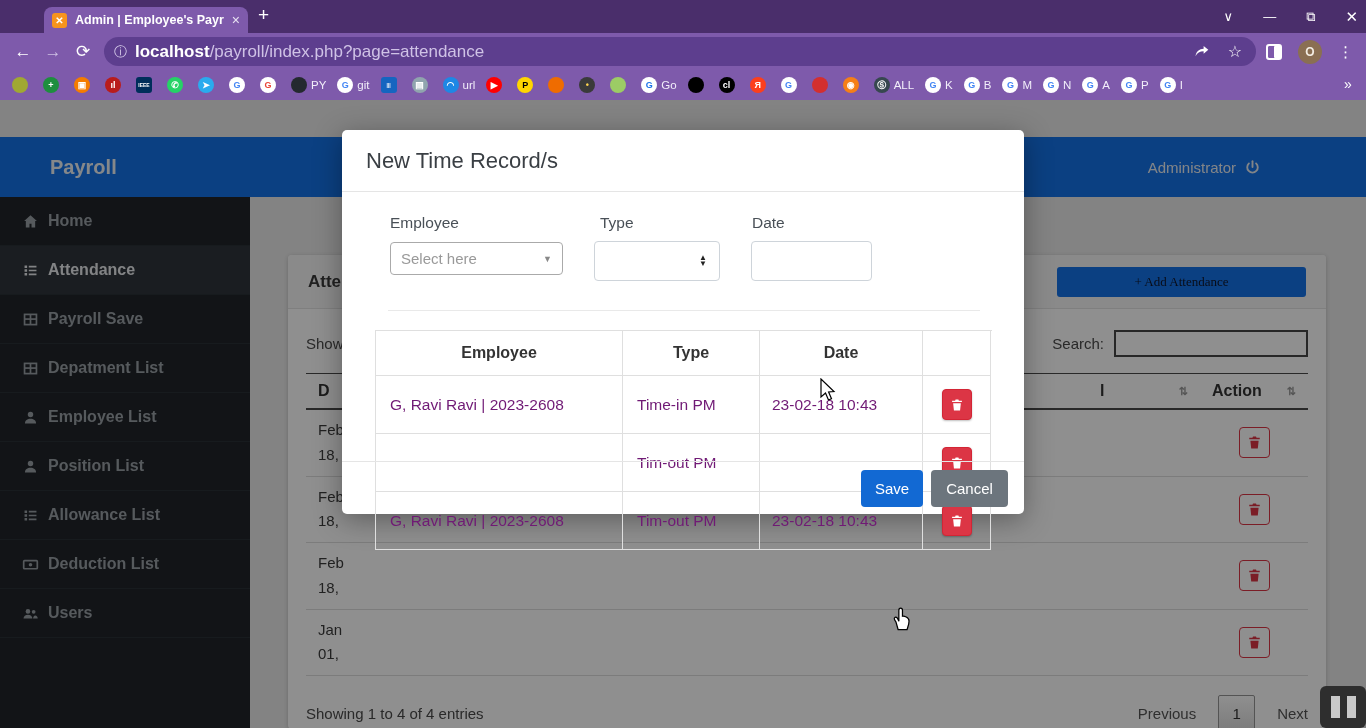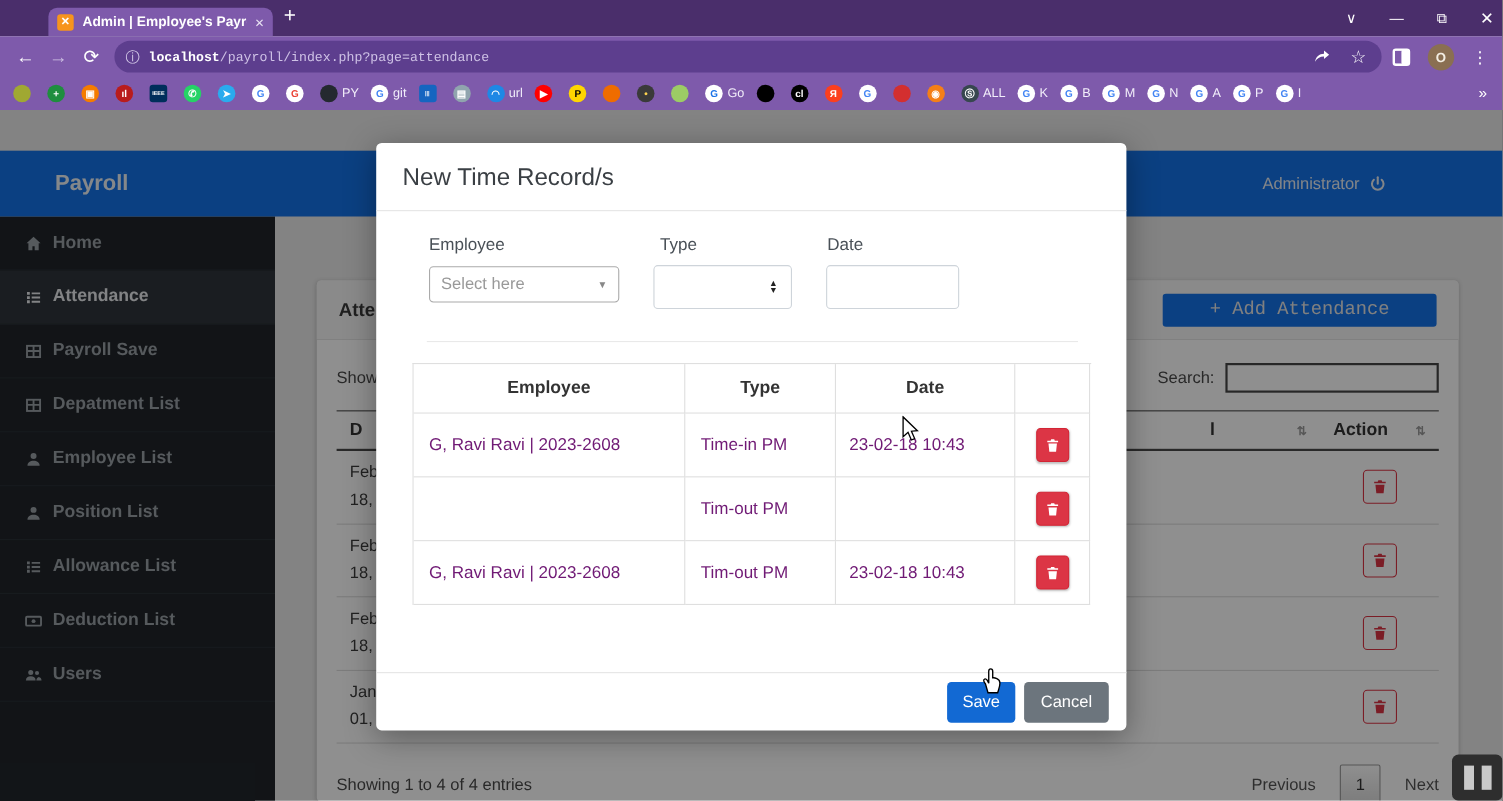--- a/index.html
+++ b/index.html
@@ -17,21 +17,21 @@
   .newtab { position:absolute; left:258px; top:4px; color:#fff; font-size:19px; }
   .wincontrols { position:absolute; right:8px; top:0; height:33px; display:flex; align-items:center; gap:30px;
                  color:#fff; font-size:13px; }
   .toolbar { position:absolute; left:0; top:33px; width:1366px; height:37px; background:#7e5aab;
              display:flex; align-items:center; color:#fff; }
   .nav-ic { width:30px; text-align:center; font-size:17px; }
   .nav-ic.fwd { color:#cdbfe3; }
   .omnibox { margin-left:6px; width:1152px; height:29px; background:#5d3e8e; border-radius:15px;
              display:flex; align-items:center; padding:0 10px; gap:8px; }
   .omni-info { color:#d9cfec; font-size:13px; }
-  .omni-url { font-size:12px; color:#cfc2e6; white-space:nowrap; overflow:hidden; flex:1;font-family:Liberation Mono, monospace; }
+  .omni-url { font-size:17px; color:#cfc2e6; white-space:nowrap; overflow:hidden; flex:1; }
   .omni-url b { color:#ffffff; font-weight:600; }
   .omni-act { display:flex; gap:18px; align-items:center; margin-right:4px; }
   .tb-right { display:flex; align-items:center; gap:16px; margin-left:10px; }
   .panel-ic { width:16px; height:16px; border:2px solid #fff; border-radius:3px; background:#fff;
               box-shadow:inset 6px 0 0 #7e5aab; }
   .avatar { width:24px; height:24px; border-radius:50%; background:#8a6f52; color:#f3ede2; font-size:12px;
             display:flex; align-items:center; justify-content:center; font-weight:600; }
   .kebab { font-size:15px; letter-spacing:1px; }
   .bookmarks { position:absolute; left:0; top:70px; width:1366px; height:30px; background:#7e5aab;
                display:flex; align-items:center; padding:0 12px; gap:11px; overflow:hidden; }
@@ -54,22 +54,22 @@
                color:#9aa0a6; font-size:16px; font-weight:600; border-bottom:1px solid #2a3036; }
   .side-item.active { background:#2f353b; color:#e8eaed; }
   .side-item svg { width:17px; height:17px; flex:0 0 auto; }
   .content { position:absolute; left:250px; top:60px; width:1116px; height:568px; background:#e9e9e9; }
 
   .card { position:absolute; left:38px; top:58px; width:1038px; height:474px; background:#fff;
           border-radius:4px; box-shadow:0 1px 4px rgba(0,0,0,.18); }
   .card-header { height:54px; background:#f7f7f7; border-bottom:1px solid #e2e2e2; border-radius:4px 4px 0 0;
                  display:flex; align-items:center; padding:0 20px; }
   .card-title { font-size:17px; font-weight:bold; color:#3a3a3a; }
-  .btn-add { margin-left:auto; width:249px; height:30px; background:#1572e8; color:#e5e5e5; border:none;
-             border-radius:3px; font-size:17px; font-family:Liberation Mono, monospace; }
+  .btn-add { margin-left:auto; width:249px; height:30px; background:#1572e8; color:#0f172a; border:none;
+             border-radius:3px; font-size:13px; font-family:Liberation Serif, serif; }
   .dt-top { position:absolute; left:18px; right:18px; top:72px; height:32px; display:flex; align-items:center; }
   .show-frag { font-size:15px; color:#4a4a4a; }
   .search-wrap { margin-left:auto; display:flex; align-items:center; gap:10px; }
   .search-label { font-size:15px; color:#4a4a4a; }
   .search-input { width:194px; height:27px; border:2px solid #474747; background:#fff; font-family:inherit; }
 
   .btable { position:absolute; left:18px; top:118px; width:1002px; }
   .brow { display:grid; grid-template-columns:254px 464px 176px 108px; }
   .bth { border-top:1px solid #4a4a4a; border-bottom:2px solid #4a4a4a; height:37px;
          display:flex; align-items:center; font-weight:bold; font-size:16px; color:#333; padding:0 12px; }
@@ -81,21 +81,21 @@
                        color:#dc3545; display:flex; align-items:center; justify-content:center; }
   .btn-trash-outline svg { width:15px; height:15px; }
   .dt-bottom { position:absolute; left:18px; right:18px; top:440px; display:flex; align-items:center; }
   .showing { font-size:15px; color:#4a4a4a; }
   .pager { margin-left:auto; display:flex; align-items:center; gap:22px; font-size:15px; color:#555; }
   .page-num { width:37px; height:37px; border:1px solid #979797; background:linear-gradient(#fff,#dcdcdc);
               display:flex; align-items:center; justify-content:center; border-radius:2px; color:#333; }
 
   
   .backdrop { position:absolute; left:0; top:100px; width:1366px; height:628px; background:rgba(0,0,0,.44); z-index:5; }
-  .modal { position:absolute; left:342px; top:130px; width:682px; height:534px; background:#fff; z-index:10;
+  .modal { position:absolute; left:342px; top:130px; width:682px; height:384px; background:#fff; z-index:10;
            border-radius:5px; box-shadow:0 6px 28px rgba(0,0,0,.35); }
   .modal-header { position:absolute; left:0; top:0; right:0; height:62px; border-bottom:1px solid #e5e5e5;
                   display:flex; align-items:center; padding:0 24px; }
   .modal-title { font-size:22px; color:#3a3f44; }
   .m-label { position:absolute; font-size:15.5px; color:#495057; }
   .sel2 { position:absolute; left:48px; top:112px; width:173px; height:33px; border:1px solid #aaa; border-radius:4px;
           background:#fff; display:flex; align-items:center; padding:0 10px; }
   .sel2-text { color:#999; font-size:15px; flex:1; }
   .sel2-caret { color:#888; font-size:9px; }
   .m-select { position:absolute; left:252px; top:111px; width:126px; height:40px; border:1px solid #ced4da;

